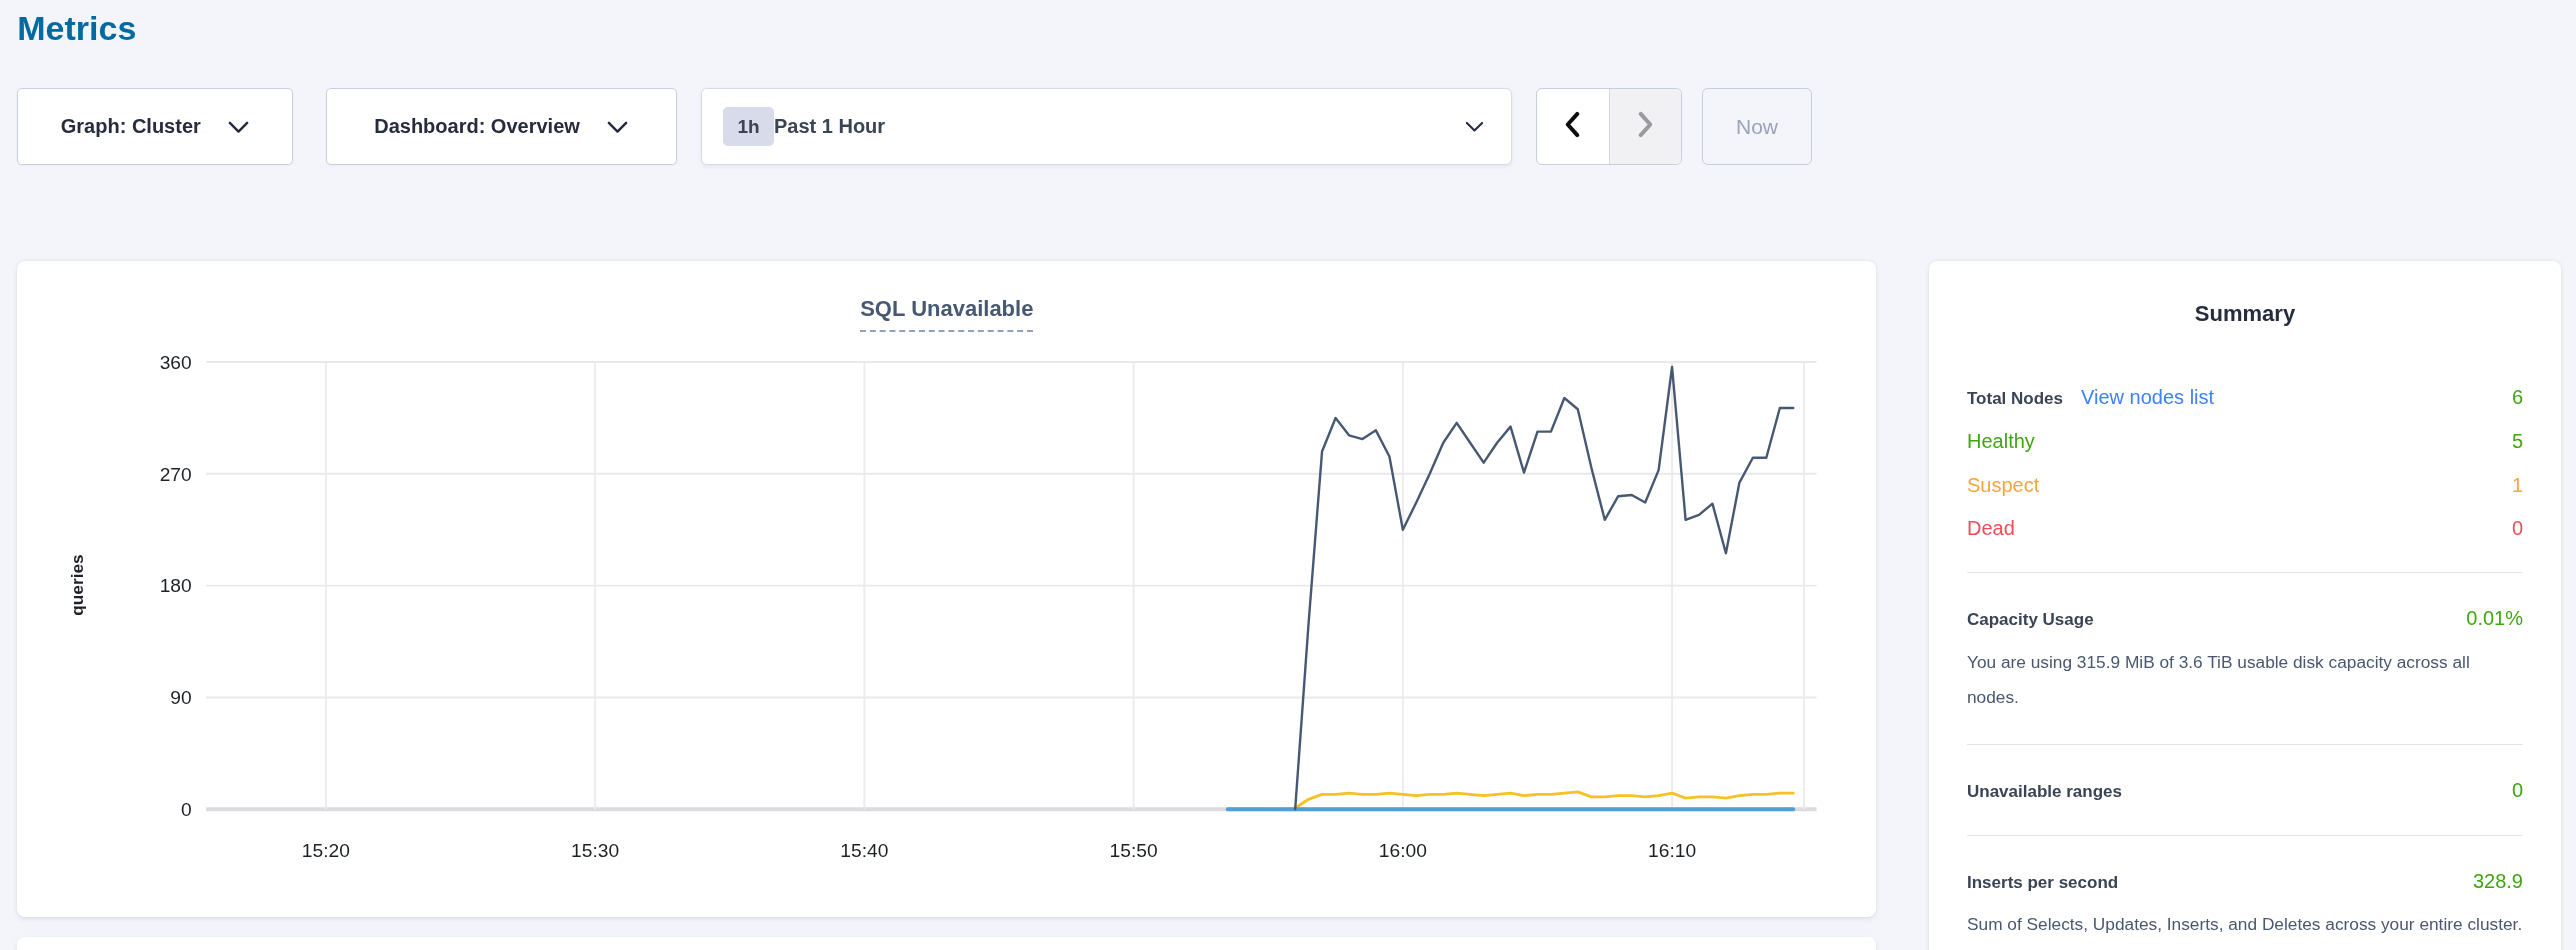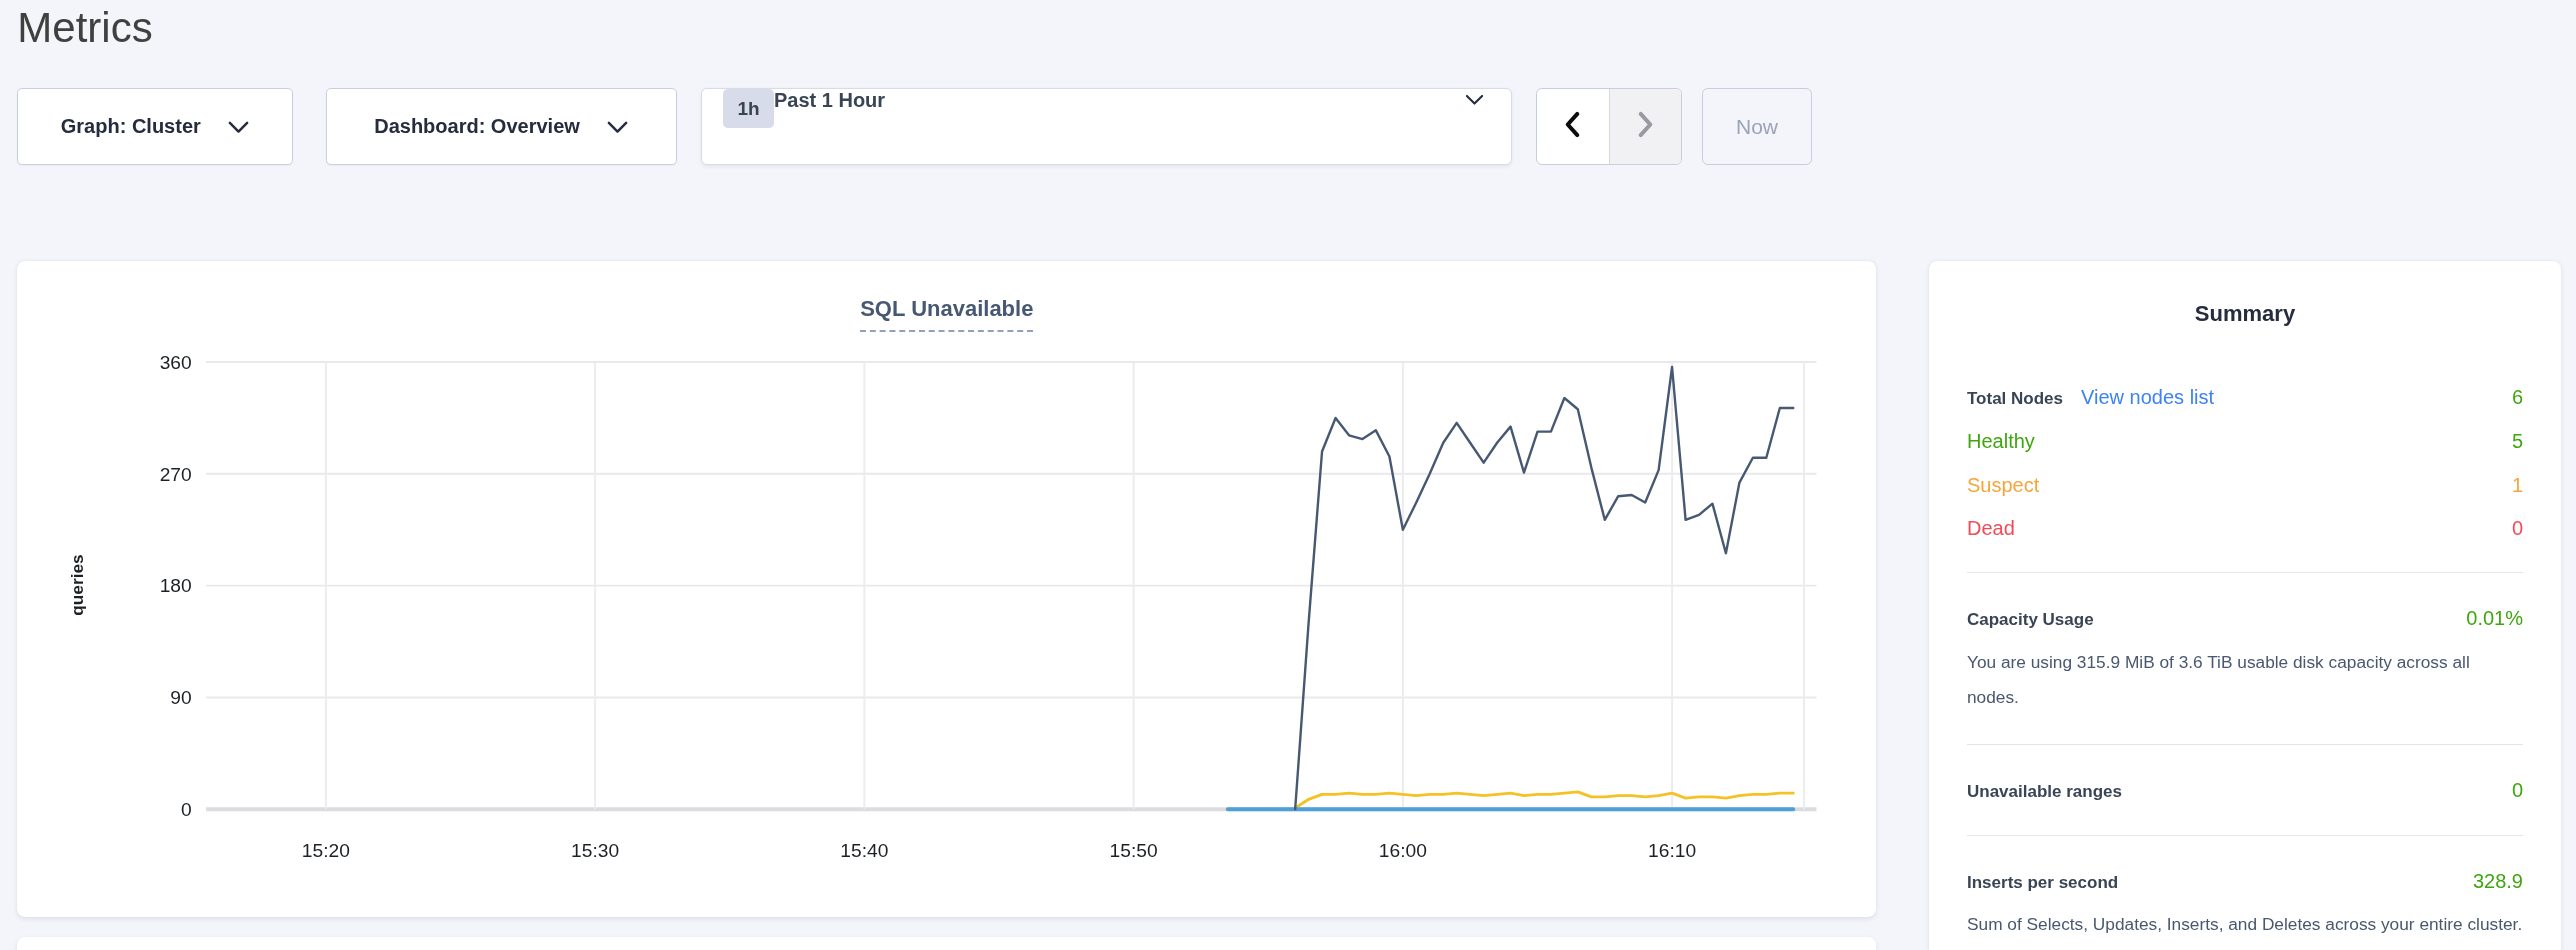--- a/index.html
+++ b/index.html
@@ -6,37 +6,37 @@
   body{
     width:2576px;height:950px;overflow:hidden;position:relative;
     background:#f4f5fa;color:#394455;
     font-family:"Liberation Sans",sans-serif;
     -webkit-font-smoothing:antialiased;
   }
   .abs{position:absolute}
 
   
   #page-title{
-    left:17.3px;top:0px;font-size:42px;font-weight:400;color:#404040;line-height:56px;
+    left:17.3px;top:0px;font-size:34px;font-weight:700;color:#0369a1;line-height:56px;
   }
 
   
   .dropdown{
     top:88px;height:77px;background:#fff;border:1px solid #c9cfe0;border-radius:4.8px;
     display:flex;align-items:center;justify-content:center;gap:26px;
     font-size:20px;font-weight:700;color:#242c3d;cursor:pointer;
     box-shadow:0 1px 1.9px rgba(50,60,90,.05);box-sizing:border-box;
   }
   #graph-dropdown{left:17.3px;width:276px}
   #dashboard-dropdown{left:326px;width:351px}
   .chev{display:inline-block;margin-top:2.9px}
 
   #time-picker{
     left:701px;top:88px;width:811px;height:77px;background:#fff;
-    border:1px solid #d6dbe7;border-radius:5.8px;display:flex;align-items:flex-start;
+    border:1px solid #d6dbe7;border-radius:5.8px;display:flex;align-items:center;
     padding:0 27px 0 21px;box-sizing:border-box;cursor:pointer;
     box-shadow:0 1.9px 3.8px rgba(50,60,90,.07);
   }
   #time-badge{
     background:#d8dcea;border-radius:4.8px;padding:8.6px 14.4px;
     font-size:19px;font-weight:700;color:#394455;
   }
   #time-label{font-size:20px;font-weight:600;color:#394455}
   #time-chevron{margin-left:auto;margin-top:3.8px}
 

